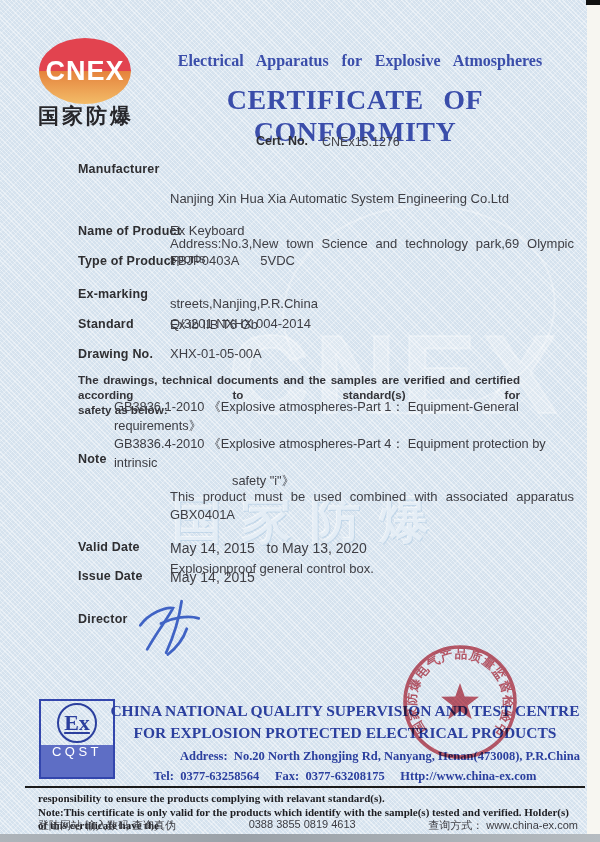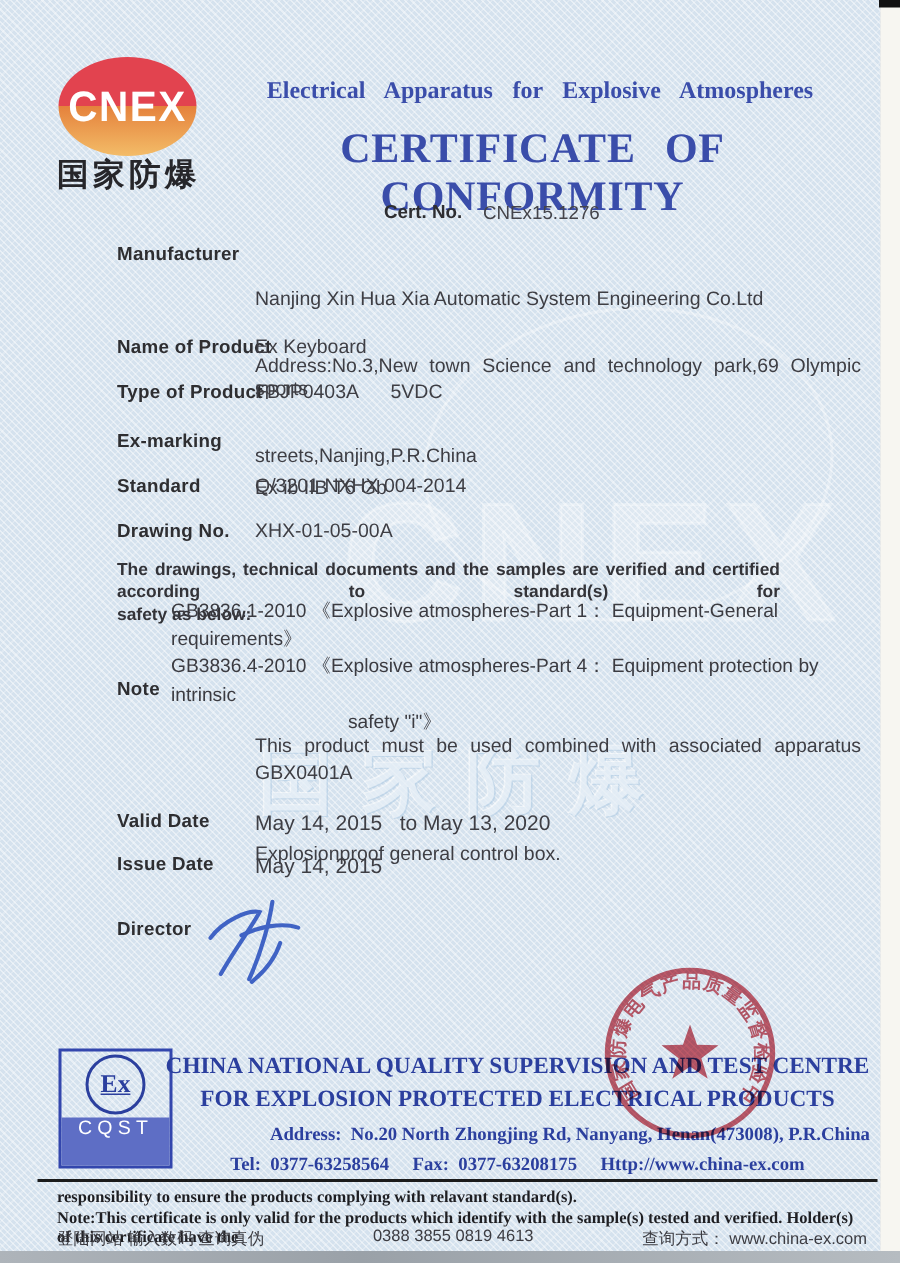--- a/index.html
+++ b/index.html
@@ -52,21 +52,21 @@
   .wm-ellipse{position:absolute;left:282px;top:205px;width:270px;height:205px;
         border:2px solid rgba(255,255,255,.33);border-radius:50%;
         transform:rotate(-6deg);pointer-events:none;}
 
   
   .badge{position:absolute;left:39px;top:699px;width:72px;height:76px;
         border:2px solid #3346ad;display:flex;flex-direction:column;}
   .badge-top{flex:1;display:flex;align-items:center;justify-content:center;}
   .badge-circle{width:36px;height:36px;border:2.5px solid #2b3f9e;border-radius:50%;
         display:flex;align-items:center;justify-content:center;
-        color:#2b3f9e;font-family:"Liberation Serif",serif;font-weight:bold;font-size:17px;text-decoration:underline;}
+        color:#2b3f9e;font-family:"Liberation Serif",serif;font-weight:bold;font-size:22px;text-decoration:underline;}
   .badge-band{height:32px;background:#5e6ec5;display:flex;flex-direction:column;
         align-items:center;justify-content:space-between;color:#fff;}
   .badge-cqst{font-size:13px;letter-spacing:3.5px;line-height:14px;}
   .badge-ny{font-size:8px;letter-spacing:1px;line-height:10px;margin-top:36px;}
 
   .org1{position:absolute;left:110px;top:702px;width:470px;text-align:center;
         font-family:"Liberation Serif",serif;font-weight:bold;font-size:15.5px;color:#2b3f9e;}
   .org2{position:absolute;left:110px;top:724px;width:470px;text-align:center;
         font-family:"Liberation Serif",serif;font-weight:bold;font-size:15.5px;color:#2b3f9e;}
   .org-addr{position:absolute;left:110px;top:749px;width:470px;text-align:right;

